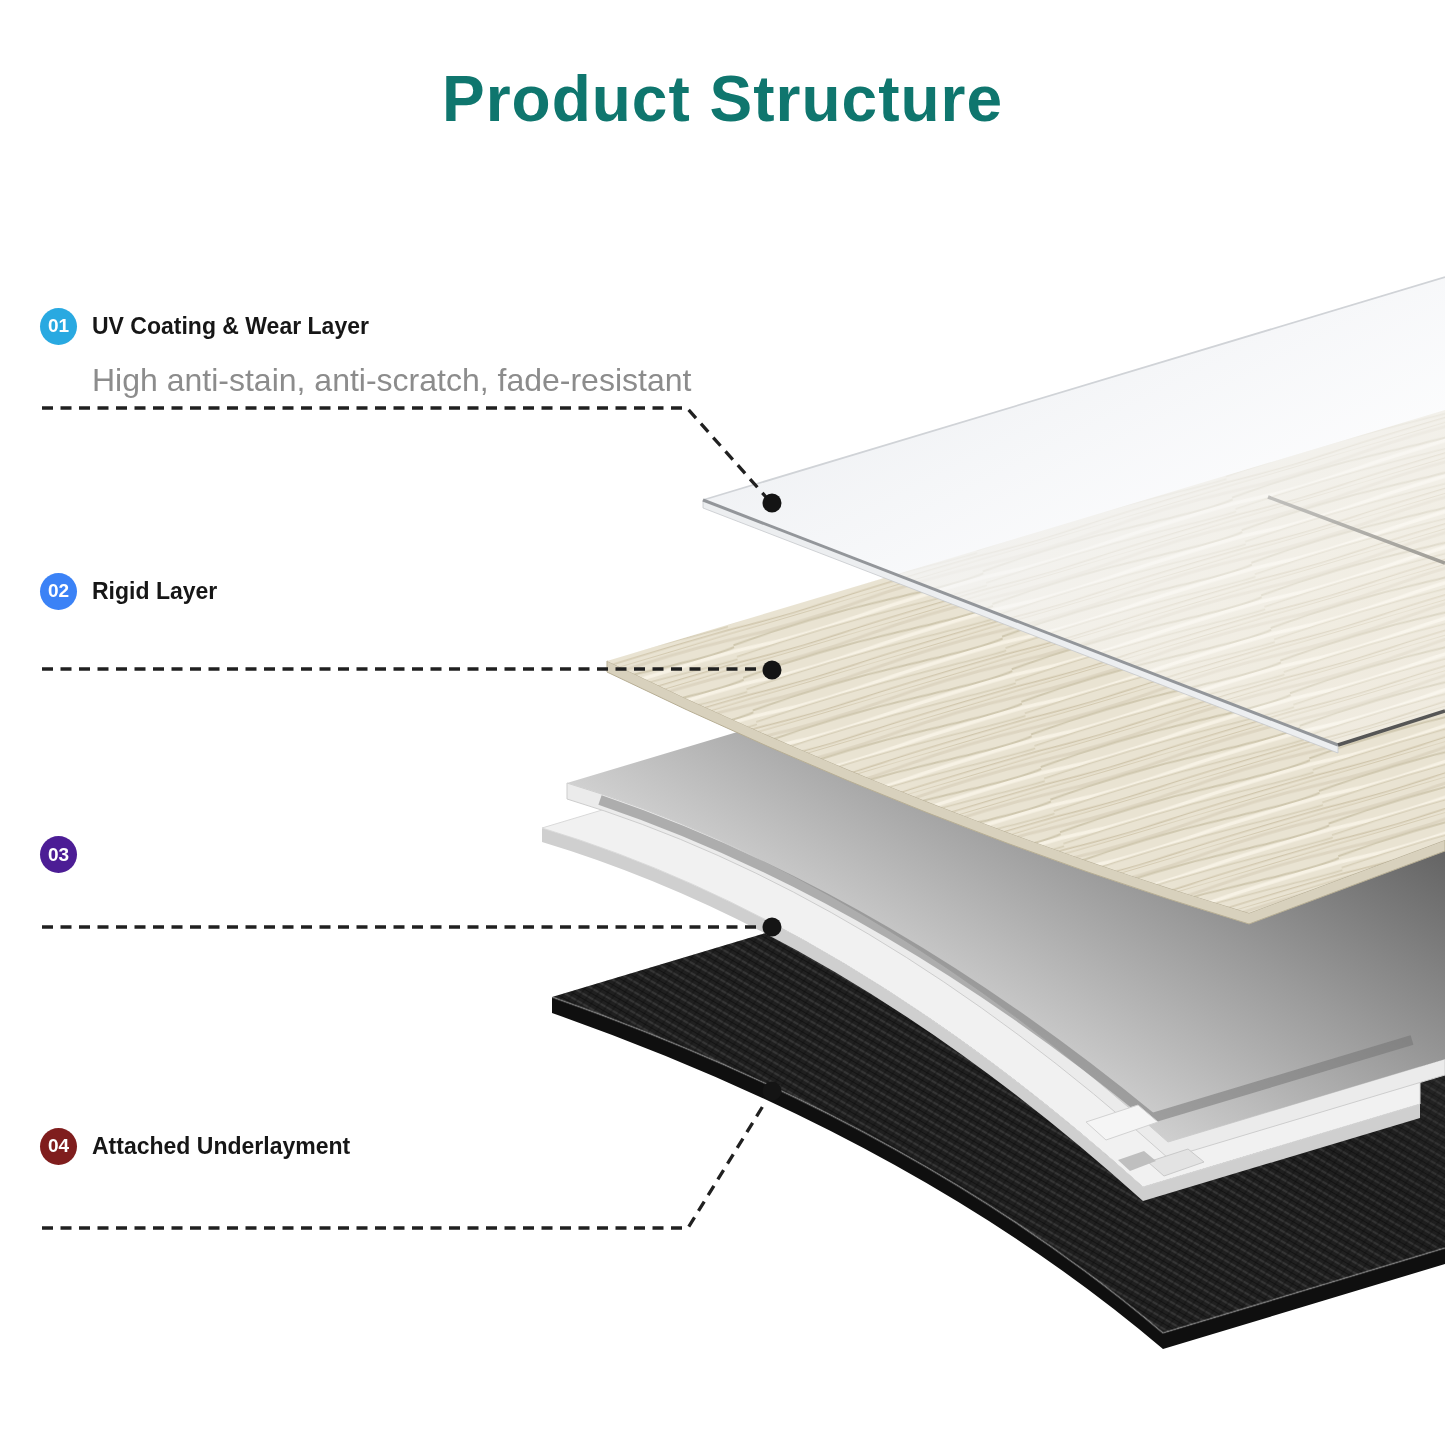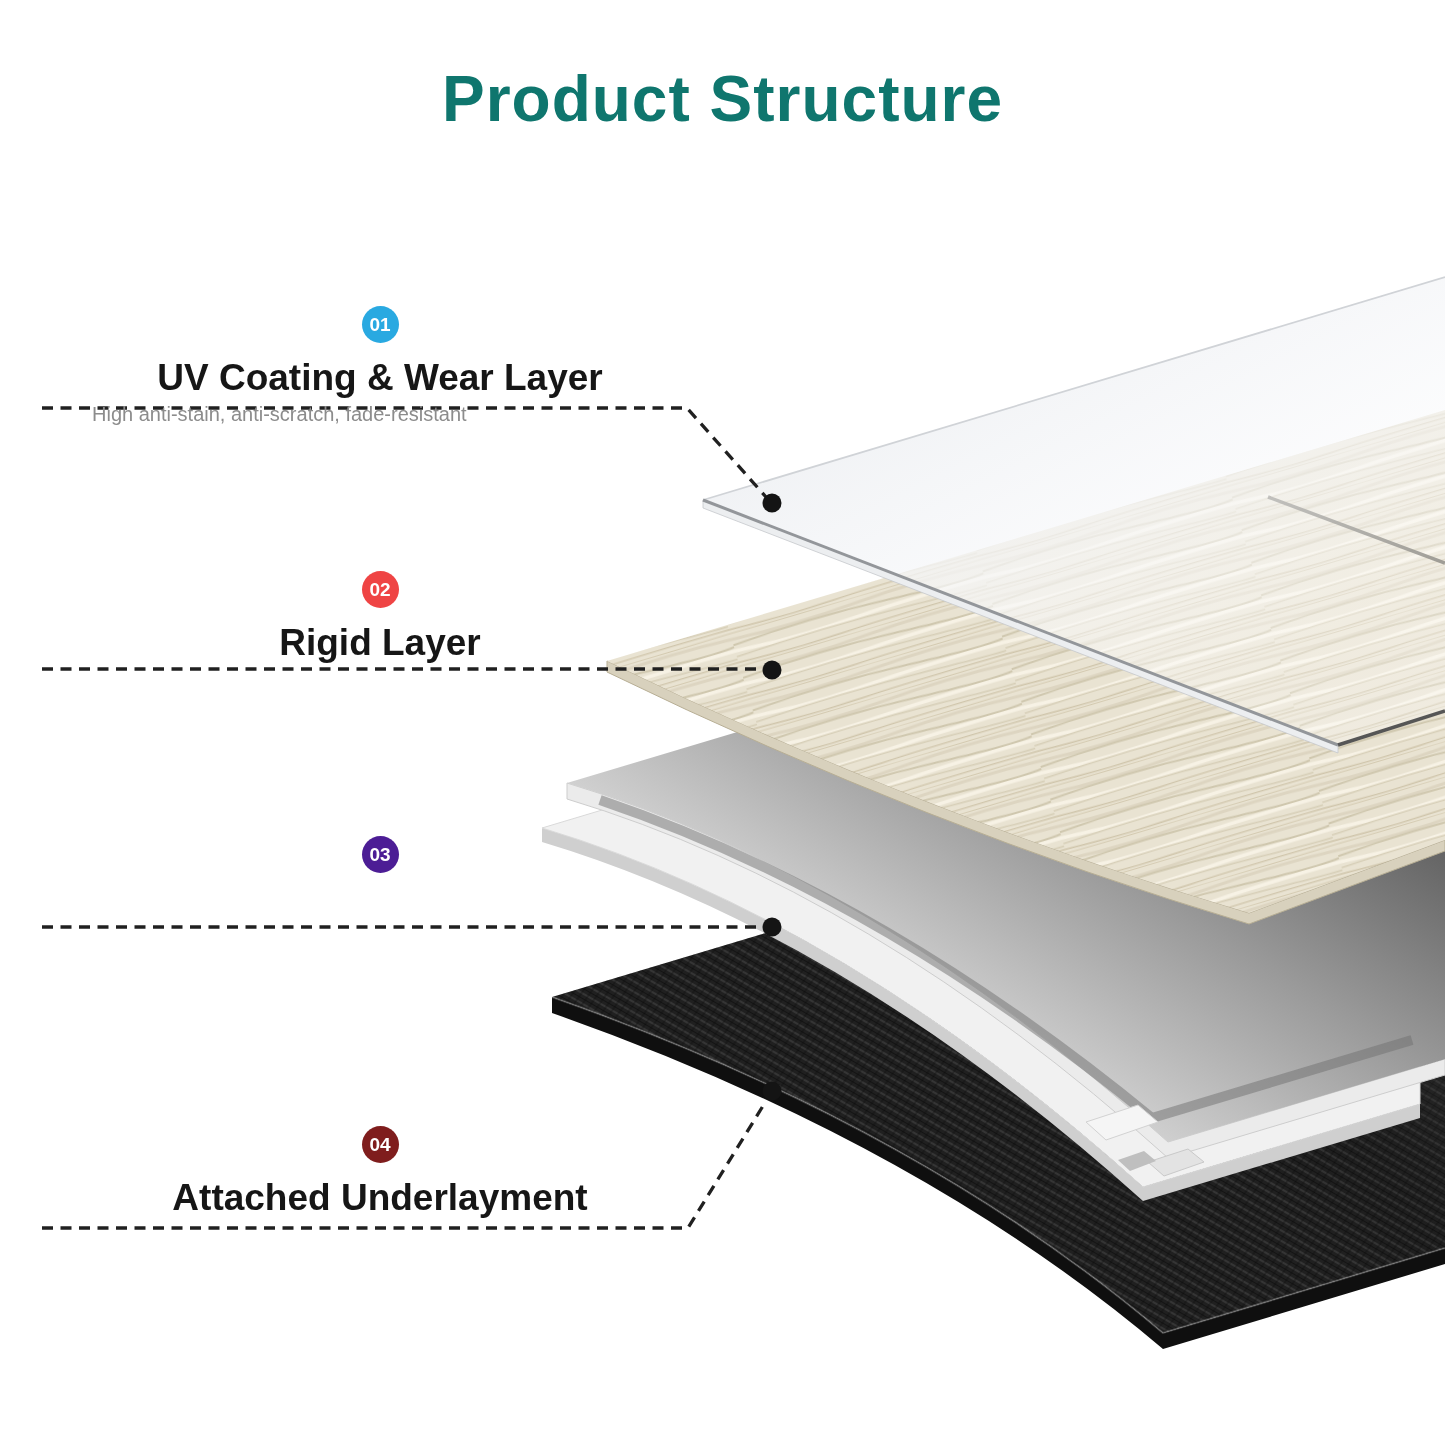--- a/index.html
+++ b/index.html
@@ -6,28 +6,28 @@
   .canvas{
     position:relative;width:1445px;height:1445px;background:#ffffff;overflow:hidden;
     font-family:"Liberation Sans", sans-serif;
   }
   .page-title{
     position:absolute;top:62px;left:0;width:100%;margin:0;text-align:center;
     font-size:64px;font-weight:bold;letter-spacing:1px;color:#0f766e;
   }
   .illustration-svg{position:absolute;top:0;left:0;}
   .layer-label{position:absolute;left:40px;width:680px;}
-  .label-head{display:flex;align-items:center;gap:15px;flex-direction:column;}
+  .label-head{display:flex;align-items:center;gap:15px;}
   .badge{
     width:37px;height:37px;border-radius:50%;background:#29A9E1;color:#fff;
     display:flex;align-items:center;justify-content:center;
     font-size:19px;font-weight:bold;flex:0 0 auto;
   }
-  .label-title{font-size:37px;font-weight:bold;color:#161616;line-height:40px;white-space:nowrap;}
-  .label-desc{margin-left:52px;margin-top:5px;font-size:20px;color:#8c8c8c;white-space:nowrap;}
+  .label-title{font-size:23px;font-weight:bold;color:#161616;line-height:40px;white-space:nowrap;}
+  .label-desc{margin-left:52px;margin-top:16px;font-size:32px;color:#8c8c8c;white-space:nowrap;}
   .pos-1{top:306px;} .pos-2{top:571px;} .pos-3{top:836px;} .pos-4{top:1126px;}
   .leader{fill:none;stroke:#202020;stroke-width:3.3;stroke-dasharray:11 7.5;}
   .leader-dot{fill:#141414;stroke:none;}
 </style>
 </head>
 <body>
 
 <div class="canvas">
 
   <h1 class="page-title">Product Structure</h1>
@@ -123,21 +123,21 @@
   <div class="layer-label pos-1">
     <div class="label-head">
       <span class="badge" style="background: rgb(41, 169, 225);">01</span>
       <span class="label-title">UV Coating &amp; Wear Layer</span>
     </div>
     <div class="label-desc">High anti-stain, anti-scratch, fade-resistant</div>
   </div>
 
   <div class="layer-label pos-2">
     <div class="label-head">
-      <span class="badge" style="background: #ef4444;">02</span>
+      <span class="badge" style="background: #3b82f6;">02</span>
       <span class="label-title">Rigid Layer</span>
     </div>
   </div>
 
   <div class="layer-label pos-3">
     <div class="label-head">
       <span class="badge" style="background: #4c1d95;">03</span>
     </div>
   </div>
 

